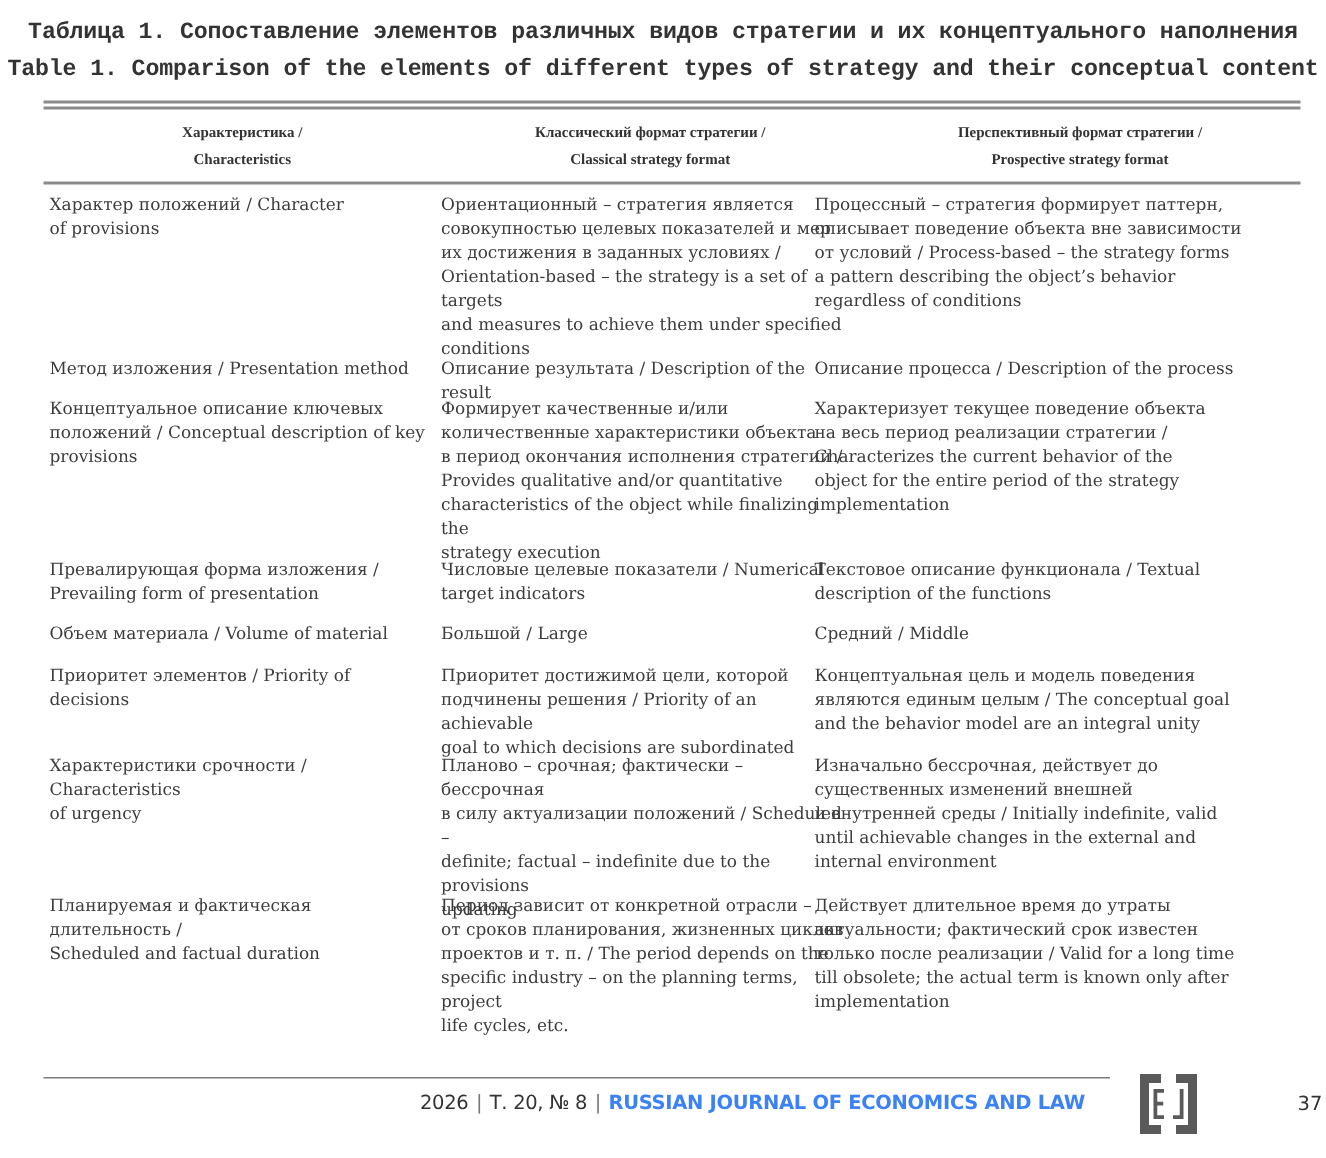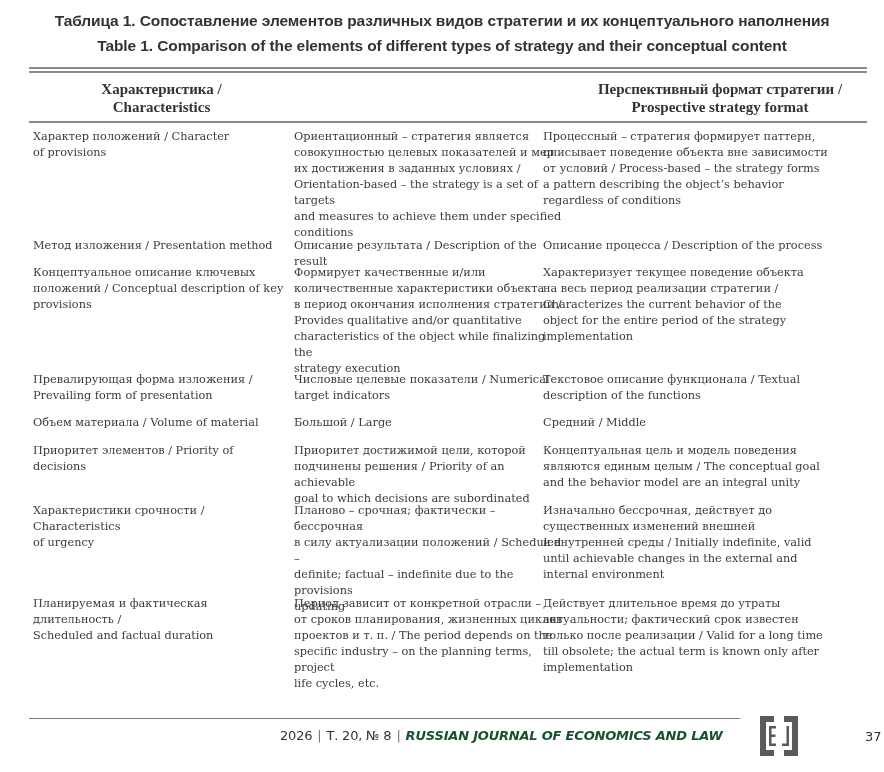--- a/index.html
+++ b/index.html
@@ -13,21 +13,21 @@
       position: relative;
       overflow: hidden;
       color: #3a3a3a;
       font-family: "DejaVu Serif", "Liberation Serif", serif;
     }
     .caption {
       position: absolute;
       left: 0;
       width: 884px;
       text-align: center;
-      font-family: Liberation Sans, sans-serif;
+      font-family: Liberation Mono, monospace;
       font-weight: bold;
       color: #333;
       font-size: 15.5px;
       letter-spacing: -0.1px;
     }
     .caption.ru { top: 12px; }
     .caption.en { top: 37px; }
 
     .rule {
       position: absolute;
@@ -45,21 +45,21 @@
       left: 29px;
       width: 838px;
       height: 36px;
     }
     .th {
       position: absolute;
       top: 0;
       text-align: center;
       font-family: "Liberation Serif", serif;
       font-weight: bold;
-      font-size: 15px;
+      font-size: 10px;
       line-height: 18px;
       color: #333;
     }
     .th.c1 { left: 0; width: 265px; }
     .th.c2 { left: 265px; width: 279px; }
     .th.c3 { left: 544px; width: 294px; }
 
     .row {
       position: absolute;
       left: 33px;
@@ -89,21 +89,21 @@
       position: absolute;
       top: 728px;
       left: 280px;
       font-family: "DejaVu Sans", "Liberation Sans", sans-serif;
       font-size: 13px;
       color: #333;
       white-space: nowrap;
       letter-spacing: -0.2px;
     }
     .footer .sep { color: #777; margin: 0 5px; }
-    .footer .journal { font-weight: bold; color: #14532d; font-style: italic; }
+    .footer .journal { font-weight: bold; color: #3b82f6; }
     .logo {
       position: absolute;
       top: 716px;
       left: 760px;
       width: 38px;
       height: 40px;
     }
     .page-num {
       position: absolute;
       top: 729px;
@@ -119,20 +119,22 @@
 
 <div class="caption ru">Таблица 1. Сопоставление элементов различных видов стратегии и их концептуального наполнения</div>
 <div class="caption en">Table 1. Comparison of the elements of different types of strategy and their conceptual content</div>
 
 <div class="rule top1"></div>
 <div class="rule top2"></div>
 
 <div class="thead">
   <div class="th c1" style="white-space:pre-line">Характеристика /
 Characteristics</div>
+  <div class="th c2" style="white-space:pre-line">Классический формат стратегии /
+Classical strategy format</div>
   <div class="th c3" style="white-space:pre-line">Перспективный формат стратегии /
 Prospective strategy format</div>
 </div>
 
 <div class="rule mid"></div>
 
 <div class="row" style="top:129px">
   <div class="cell c1">Характер положений / Character
 of provisions</div>
   <div class="cell c2">Ориентационный – стратегия является

